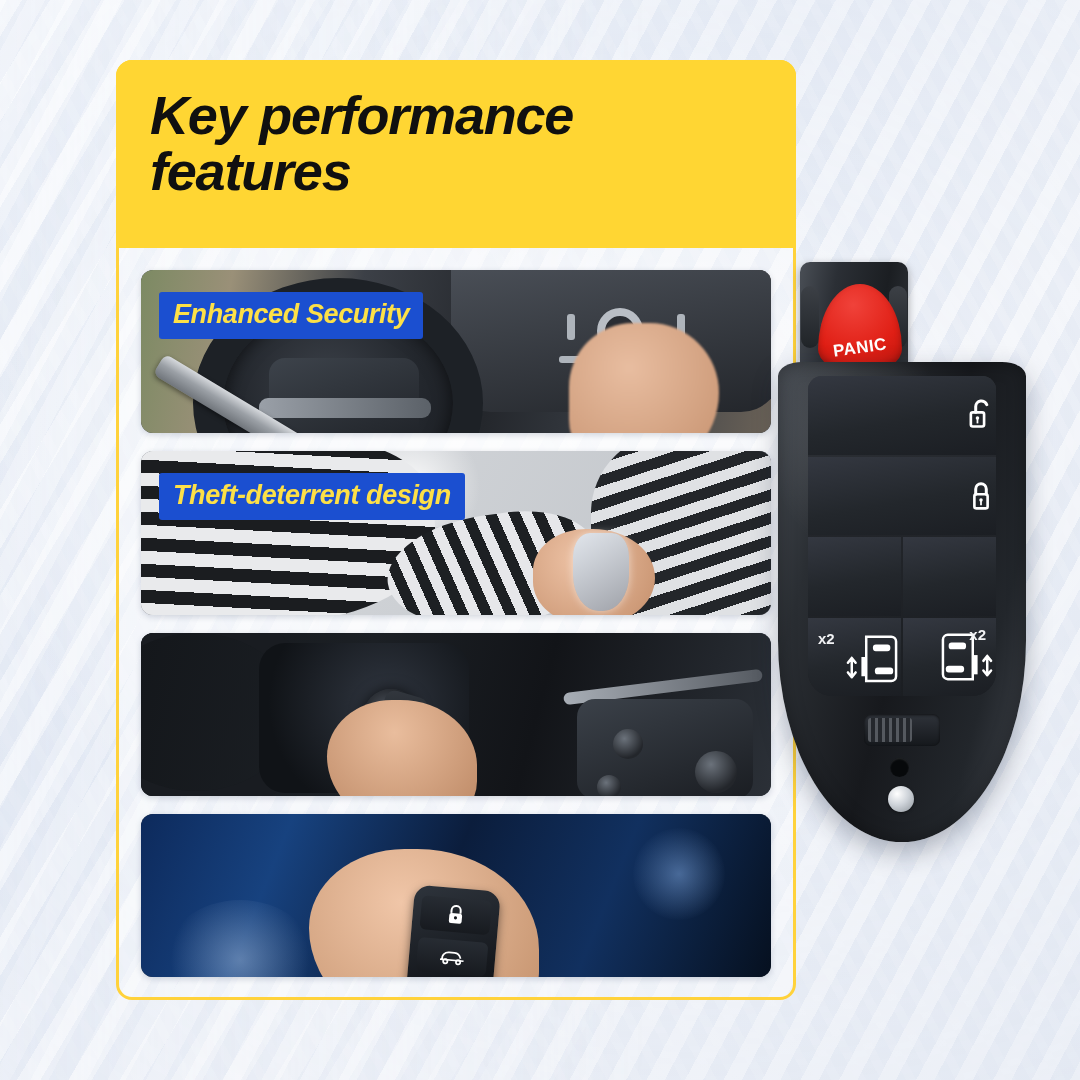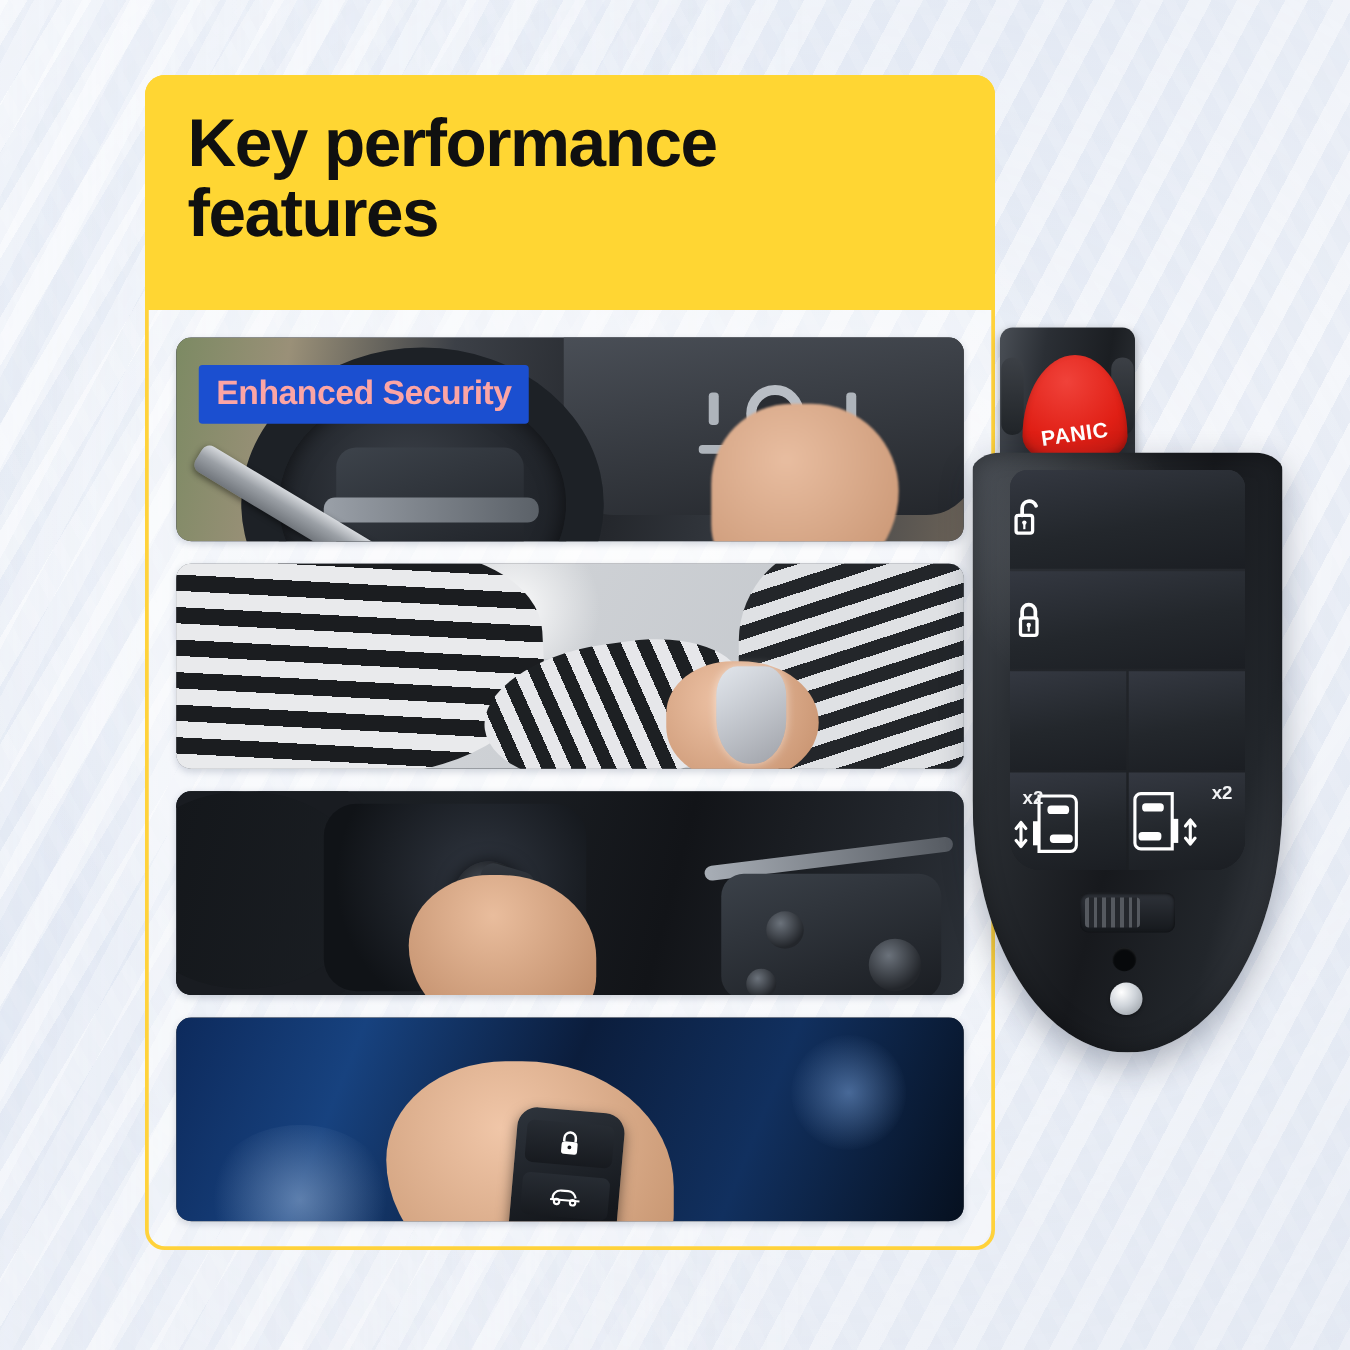--- a/index.html
+++ b/index.html
@@ -58,20 +58,21 @@
   #card {
     position: absolute;
     left: 116px;
     top: 60px;
     width: 680px;
     height: 940px;
     border: 3px solid #FFD23B;
     border-radius: 16px;
     background: rgba(255,255,255,.30);
     overflow: visible;
+    font-style: italic;
   }
 
   #header {
     position: absolute;
     left: -3px;
     top: -3px;
     width: 680px;
     height: 188px;
     background: #FFD633;
     border-radius: 16px 16px 0 0;
@@ -105,21 +106,21 @@
     box-shadow: 0 2px 6px rgba(30,45,80,.18);
     background: #2a2f36;
   }
   .panel .scene { position: absolute; inset: 0; }
 
   .badge {
     position: absolute;
     left: 18px;
     top: 22px;
     background: #1B4FD0;
-    color: #fca5a5;
+    color: #fde047;
     font-size: 27px;
     font-weight: 700;
     letter-spacing: -.4px;
     padding: 7px 14px 9px 14px;
     border-radius: 3px;
     white-space: nowrap;
     z-index: 5;
   }
 
   
@@ -357,21 +358,21 @@
     display: grid;
     grid-template-columns: 1fr 1fr;
     grid-template-rows: 1fr 1fr 1fr 1fr;
     gap: 2px;
     overflow: hidden;
   }
   #fob .btn {
     background: linear-gradient(170deg,#343841 0%, #23272c 55%, #1b1e23 100%);
     display: flex;
     align-items: center;
-    justify-content: flex-start;
+    justify-content: flex-end;
     position: relative;
   }
   #fob .btn.wide { grid-column: span 2; }
   #fob .btn svg { display: block; }
   #fob .x2 {
     position: absolute;
     color: #f2f3f5;
     font-size: 15px;
     font-weight: 700;
   }
@@ -445,20 +446,21 @@
     <div class="panel">
       <div class="scene p2">
         <div class="bg-light"></div>
         <div class="pole"></div>
         <div class="stripes-l"></div>
         <div class="stripes-r"></div>
         <div class="sleeve"></div>
         <div class="hand2"></div>
         <div class="keys"></div>
       </div>
+      <div class="badge">Theft-deterrent design</div>
     </div>
 
     <div class="panel">
       <div class="scene p3">
         <div class="wheel3"></div>
         <div class="column"></div>
         <div class="trimline"></div>
         <div class="vent"></div>
         <div class="vdial" style="right:128px;top:96px;width:30px;height:30px;"></div>
         <div class="vdial" style="right:34px;top:118px;width:42px;height:42px;"></div>

